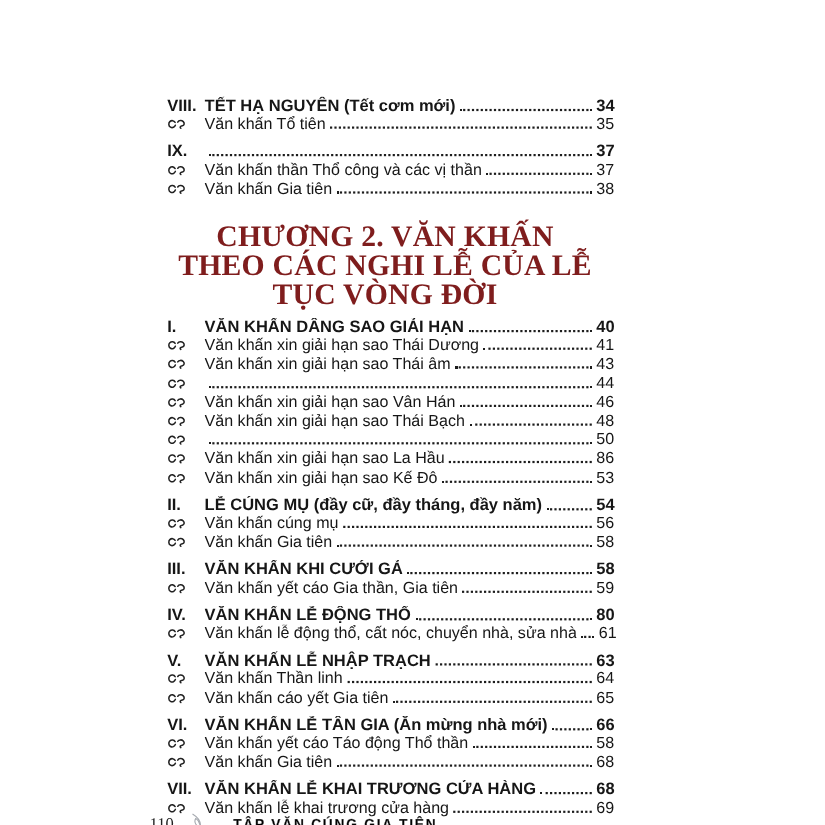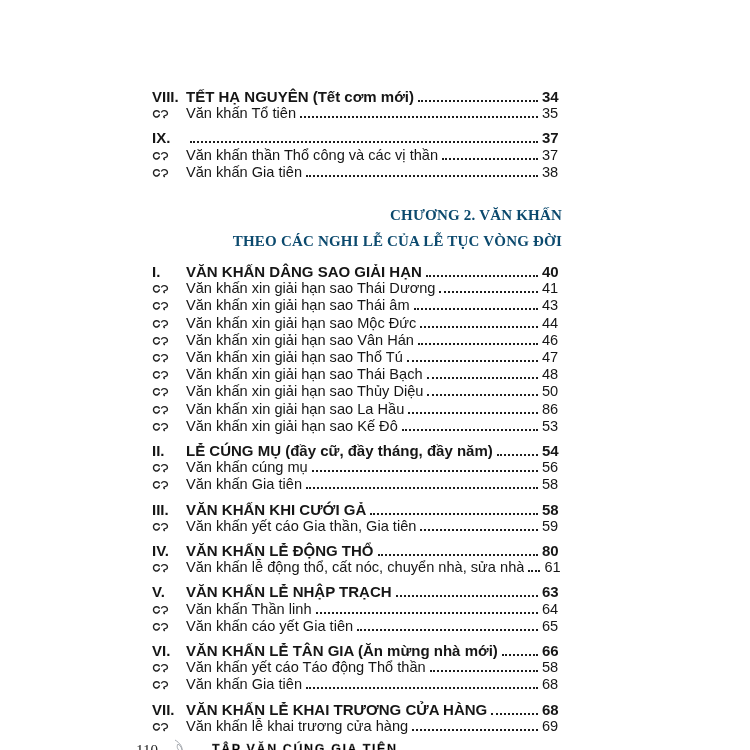--- a/index.html
+++ b/index.html
@@ -7,22 +7,22 @@
   .page{box-sizing:border-box;width:680px;height:750px;padding:37px 118px 0 152px;position:relative;margin-top:44px;}
   .toc{width:100%;}
   .row{display:flex;align-items:baseline;line-height:17.2px;font-size:14.6px;}
   .row.section{font-weight:bold;margin-top:7px;font-size:15px;}
   .col-marker{flex:none;width:34px;}
   .row.sub .col-marker{position:relative;top:1px;}
   .label{flex:none;max-width:430px;white-space:nowrap;overflow:hidden;}
   .leader{flex:1;border-bottom:2px dotted #1d1d1d;margin:0 4px 3px 4px;min-width:12px;}
   .pagenum{flex:none;min-width:20px;text-align:left;}
   .fleuron{display:inline-block;}
-  .chapter-heading{font-family:"Liberation Serif","DejaVu Serif",serif;font-weight:bold;text-align:right;
-    font-size:15px;line-height:26px;margin:21px 0 9px -14px;letter-spacing:.2px;color:#0c4a6e;}
+  .chapter-heading{font-family:"Liberation Serif","DejaVu Serif",serif;font-weight:bold;text-align:center;
+    font-size:27px;line-height:26px;margin:21px 0 9px -14px;letter-spacing:.2px;color:#7f1d1d;}
   .footer{position:absolute;left:136px;top:698px;display:flex;align-items:flex-start;}
   .footer .folio{font-family:"Liberation Serif","DejaVu Serif",serif;font-size:15px;color:#222;}
   .footer .logo{margin:0 10px 0 14px;position:relative;top:-3px;}
   .footer .booktitle{font-size:12.5px;letter-spacing:1.6px;color:#000000;font-weight:bold;
     -webkit-text-stroke:.3px #777;transform:scaleY(1.05);}
 </style>
 </head>
 <body>
 
 <div class="page">
@@ -108,21 +108,20 @@
     <span class="leader"></span>
     <span class="pagenum">43</span>
   </div>
       <div class="row sub">
     <span class="col-marker"><svg class="fleuron" width="17" height="10" viewBox="0 0 17 10" style="display: inline-block;">
   <g fill="none" stroke="#222" stroke-width="1.4" stroke-linecap="round">
     <path d="M7.2 3.2 C6.2 1.4, 3.8 1.2, 2.4 2.6 C1 4, 1.2 6.6, 3 7.6 C4.8 8.6, 6.8 7.6, 7.4 5.8"></path>
     <path d="M9.6 3 C10.6 1.3, 13.2 1.2, 14.6 2.6 C16 4, 15.6 6, 13.8 6.4 C12.2 6.8, 11 7.4, 12.4 8.6"></path>
   </g>
 </svg></span>
-    <span class="label">Văn khấn xin giải hạn sao Mộc Đức</span>
     <span class="leader"></span>
     <span class="pagenum">44</span>
   </div>
       <div class="row sub">
     <span class="col-marker"><svg class="fleuron" width="17" height="10" viewBox="0 0 17 10" style="display: inline-block;">
   <g fill="none" stroke="#222" stroke-width="1.4" stroke-linecap="round">
     <path d="M7.2 3.2 C6.2 1.4, 3.8 1.2, 2.4 2.6 C1 4, 1.2 6.6, 3 7.6 C4.8 8.6, 6.8 7.6, 7.4 5.8"></path>
     <path d="M9.6 3 C10.6 1.3, 13.2 1.2, 14.6 2.6 C16 4, 15.6 6, 13.8 6.4 C12.2 6.8, 11 7.4, 12.4 8.6"></path>
   </g>
 </svg></span>
@@ -130,43 +129,31 @@
     <span class="leader"></span>
     <span class="pagenum">46</span>
   </div>
       <div class="row sub">
     <span class="col-marker"><svg class="fleuron" width="17" height="10" viewBox="0 0 17 10" style="display: inline-block;">
   <g fill="none" stroke="#222" stroke-width="1.4" stroke-linecap="round">
     <path d="M7.2 3.2 C6.2 1.4, 3.8 1.2, 2.4 2.6 C1 4, 1.2 6.6, 3 7.6 C4.8 8.6, 6.8 7.6, 7.4 5.8"></path>
     <path d="M9.6 3 C10.6 1.3, 13.2 1.2, 14.6 2.6 C16 4, 15.6 6, 13.8 6.4 C12.2 6.8, 11 7.4, 12.4 8.6"></path>
   </g>
 </svg></span>
-    <span class="label">Văn khấn xin giải hạn sao Thổ Tú</span>
-    <span class="leader"></span>
-    <span class="pagenum">47</span>
-  </div>
-      <div class="row sub">
-    <span class="col-marker"><svg class="fleuron" width="17" height="10" viewBox="0 0 17 10" style="display: inline-block;">
-  <g fill="none" stroke="#222" stroke-width="1.4" stroke-linecap="round">
-    <path d="M7.2 3.2 C6.2 1.4, 3.8 1.2, 2.4 2.6 C1 4, 1.2 6.6, 3 7.6 C4.8 8.6, 6.8 7.6, 7.4 5.8"></path>
-    <path d="M9.6 3 C10.6 1.3, 13.2 1.2, 14.6 2.6 C16 4, 15.6 6, 13.8 6.4 C12.2 6.8, 11 7.4, 12.4 8.6"></path>
-  </g>
-</svg></span>
     <span class="label">Văn khấn xin giải hạn sao Thái Bạch</span>
     <span class="leader"></span>
     <span class="pagenum">48</span>
   </div>
       <div class="row sub">
     <span class="col-marker"><svg class="fleuron" width="17" height="10" viewBox="0 0 17 10" style="display: inline-block;">
   <g fill="none" stroke="#222" stroke-width="1.4" stroke-linecap="round">
     <path d="M7.2 3.2 C6.2 1.4, 3.8 1.2, 2.4 2.6 C1 4, 1.2 6.6, 3 7.6 C4.8 8.6, 6.8 7.6, 7.4 5.8"></path>
     <path d="M9.6 3 C10.6 1.3, 13.2 1.2, 14.6 2.6 C16 4, 15.6 6, 13.8 6.4 C12.2 6.8, 11 7.4, 12.4 8.6"></path>
   </g>
 </svg></span>
-    <span class="label">Văn khấn xin giải hạn sao Thủy Diệu</span>
     <span class="leader"></span>
     <span class="pagenum">50</span>
   </div>
       <div class="row sub">
     <span class="col-marker"><svg class="fleuron" width="17" height="10" viewBox="0 0 17 10" style="display: inline-block;">
   <g fill="none" stroke="#222" stroke-width="1.4" stroke-linecap="round">
     <path d="M7.2 3.2 C6.2 1.4, 3.8 1.2, 2.4 2.6 C1 4, 1.2 6.6, 3 7.6 C4.8 8.6, 6.8 7.6, 7.4 5.8"></path>
     <path d="M9.6 3 C10.6 1.3, 13.2 1.2, 14.6 2.6 C16 4, 15.6 6, 13.8 6.4 C12.2 6.8, 11 7.4, 12.4 8.6"></path>
   </g>
 </svg></span>

